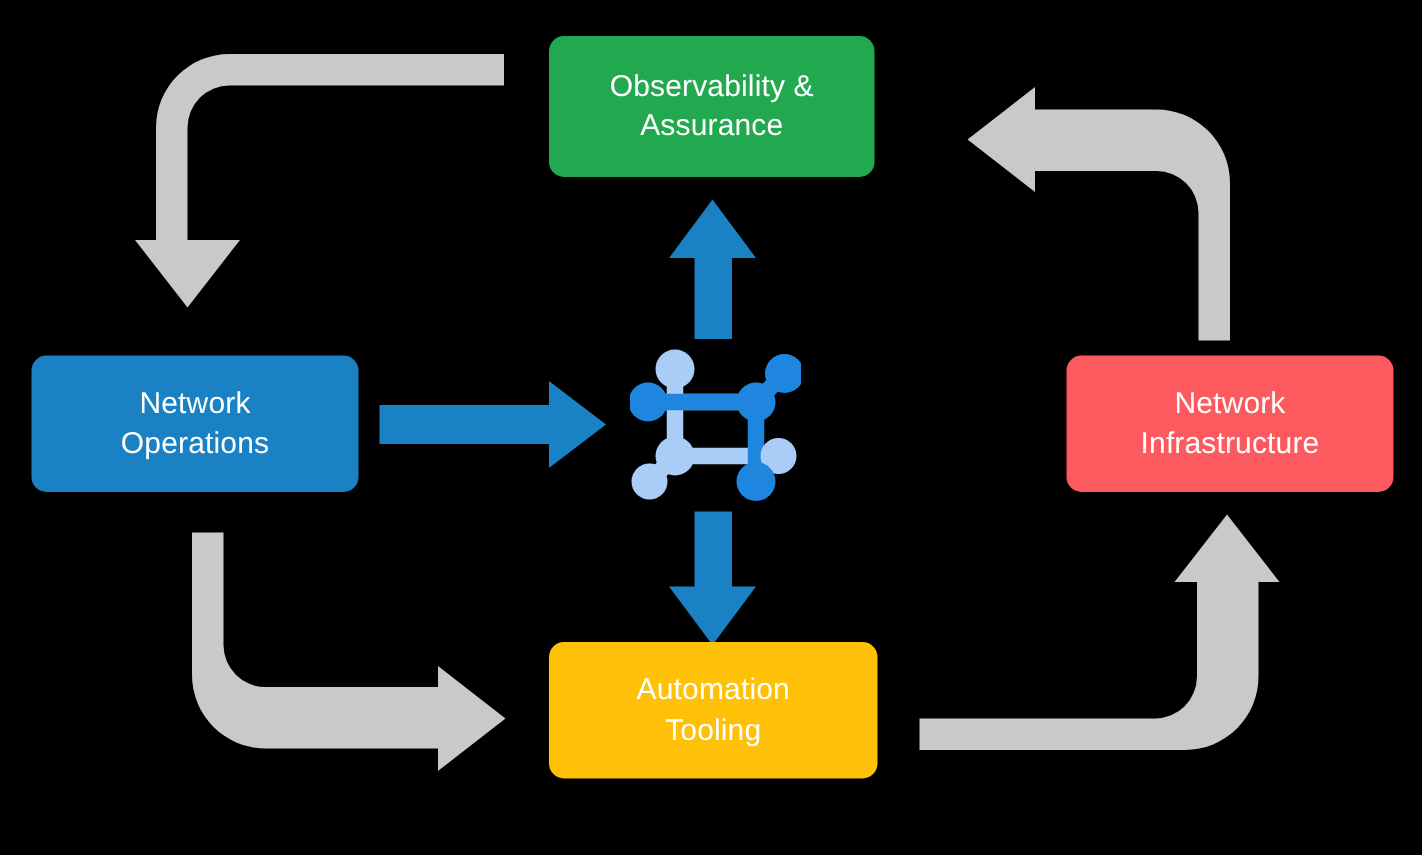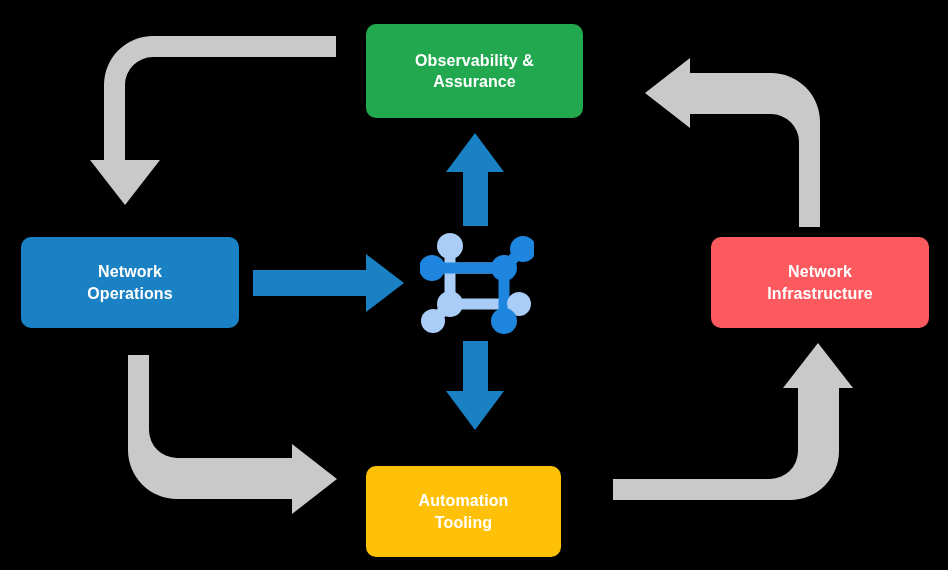--- a/index.html
+++ b/index.html
@@ -18,23 +18,23 @@
     overflow: hidden;
   }
   .node-box {
     position: absolute;
     border-radius: 10px;
     display: flex;
     align-items: center;
     justify-content: center;
     text-align: center;
     color: #ffffff;
-    font-size: 16px;
+    font-size: 20px;
     line-height: 1.32;
-    font-weight: 700;
+    font-weight: 400;
     letter-spacing: 0.1px;
     box-sizing: border-box;
     padding: 6px 10px;
     white-space: pre-line;
   }
   #box-observability {
     left: 366px;
     top: 24px;
     width: 217px;
     height: 94px;
@@ -46,22 +46,22 @@
     height: 91px;
   }
   #box-infrastructure {
     left: 711px;
     top: 237px;
     width: 218px;
     height: 91px;
   }
   #box-automation {
     left: 366px;
-    top: 466px;
-    width: 195px;
+    top: 428px;
+    width: 219px;
     height: 91px;
     text-align: center;
   }
   .svg-layer {
     position: absolute;
     left: 0;
     top: 0;
     width: 948px;
     height: 570px;
     pointer-events: none;

